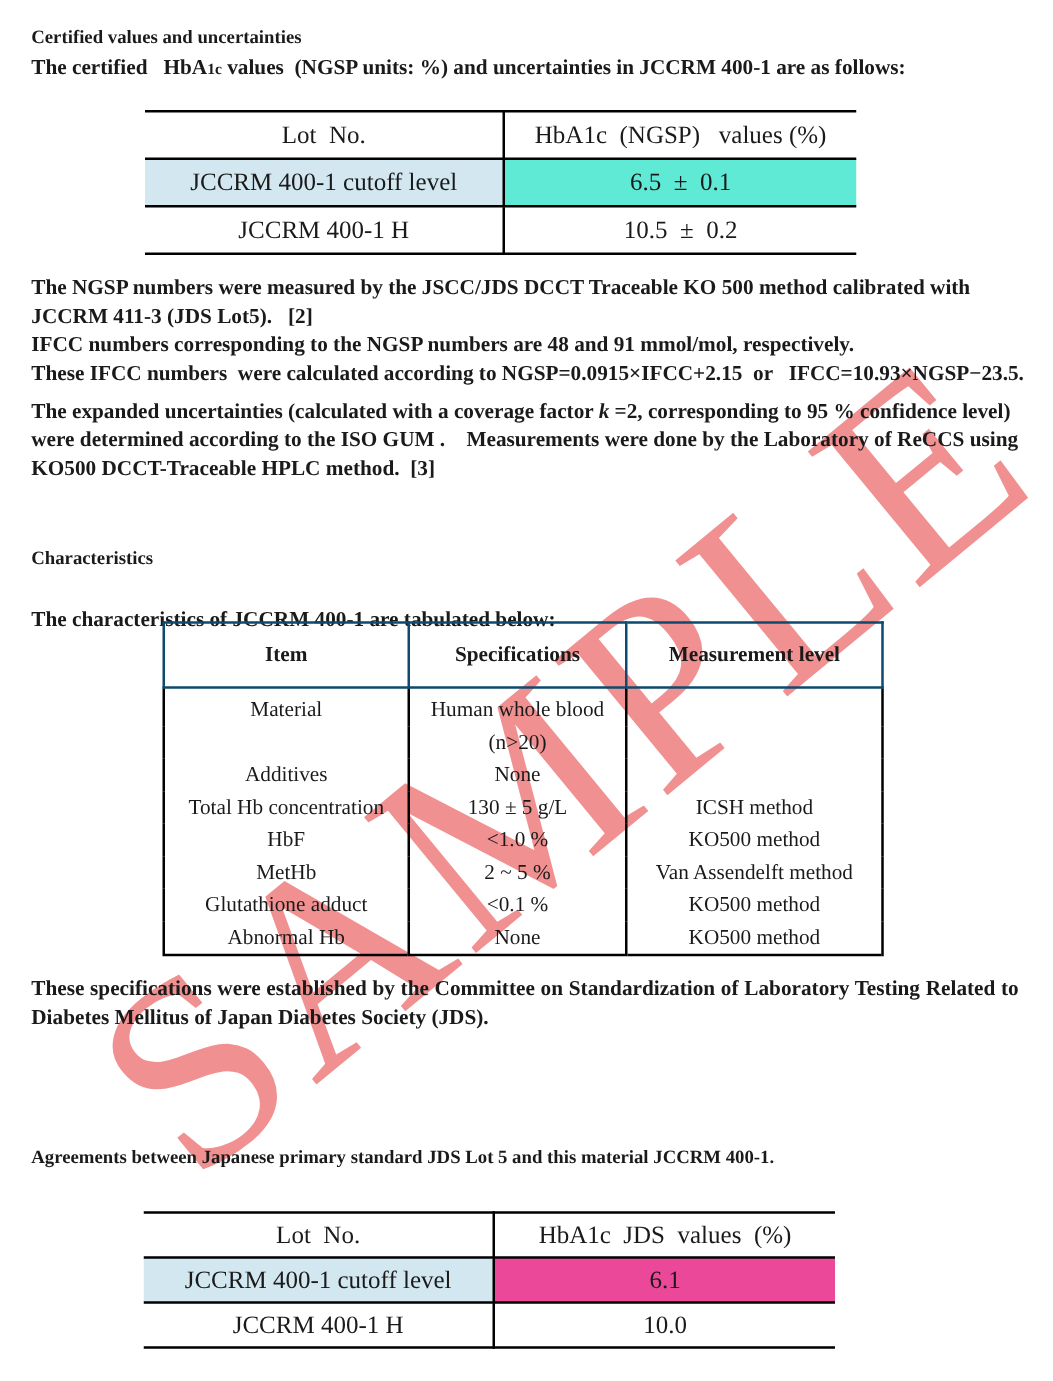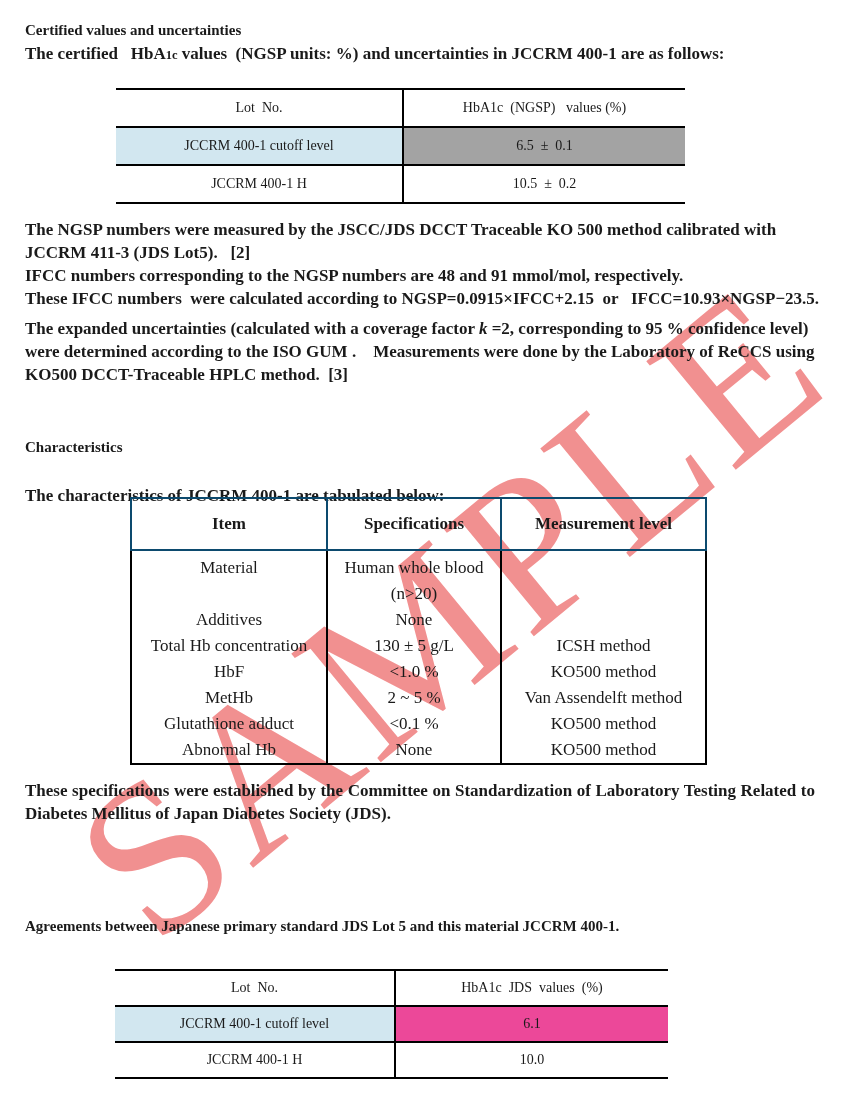--- a/index.html
+++ b/index.html
@@ -48,21 +48,21 @@
   .pre { white-space: pre-wrap; }
   .just { text-align: justify; width: 790px; }
   .small-sub { font-size: 12.5px; }
   .ital { font-style: italic; }
 
   
   .vtable {
     position: absolute;
     border-collapse: collapse;
     table-layout: fixed;
-    font-size: 14px;
+    font-size: 20px;
     text-align: center;
     z-index: 1;
   }
   .vtable th, .vtable td {
     border-top: 2.5px solid #000;
     border-bottom: 2.5px solid #000;
     font-weight: normal;
     padding: 0;
     white-space: pre;
   }
@@ -117,21 +117,21 @@
       </colgroup>
     <thead>
       <tr>
         <th class="c1">Lot  No.</th>
         <th>HbA1c  (NGSP)   values (%)</th>
       </tr>
     </thead>
     <tbody>
       <tr>
         <td class="c1" style="background-color: rgb(210, 231, 240);">JCCRM 400-1 cutoff level</td>
-        <td style="background-color: #a3a3a3;">6.5  ±  0.1</td>
+        <td style="background-color: #5eead4;">6.5  ±  0.1</td>
       </tr>
       <tr>
         <td class="c1">JCCRM 400-1 H</td>
         <td>10.5  ±  0.2</td>
       </tr>
     </tbody>
   </table>
 
   <p class="body pre" style="top:218px">The NGSP numbers were measured by the JSCC/JDS DCCT Traceable KO 500 method calibrated with
 JCCRM 411-3 (JDS Lot5).   [2]

